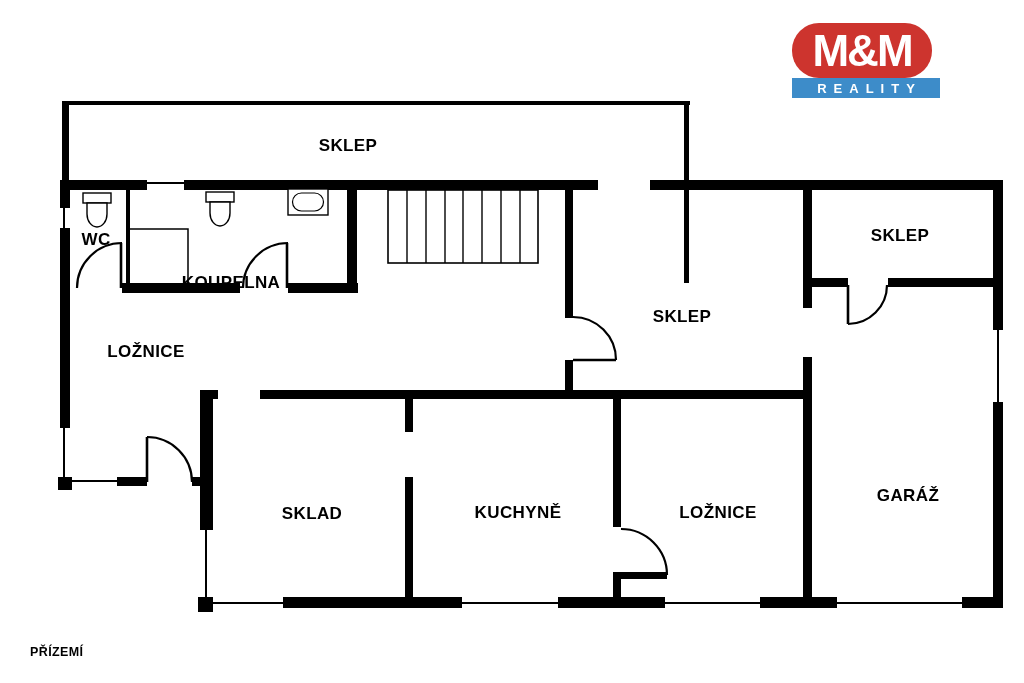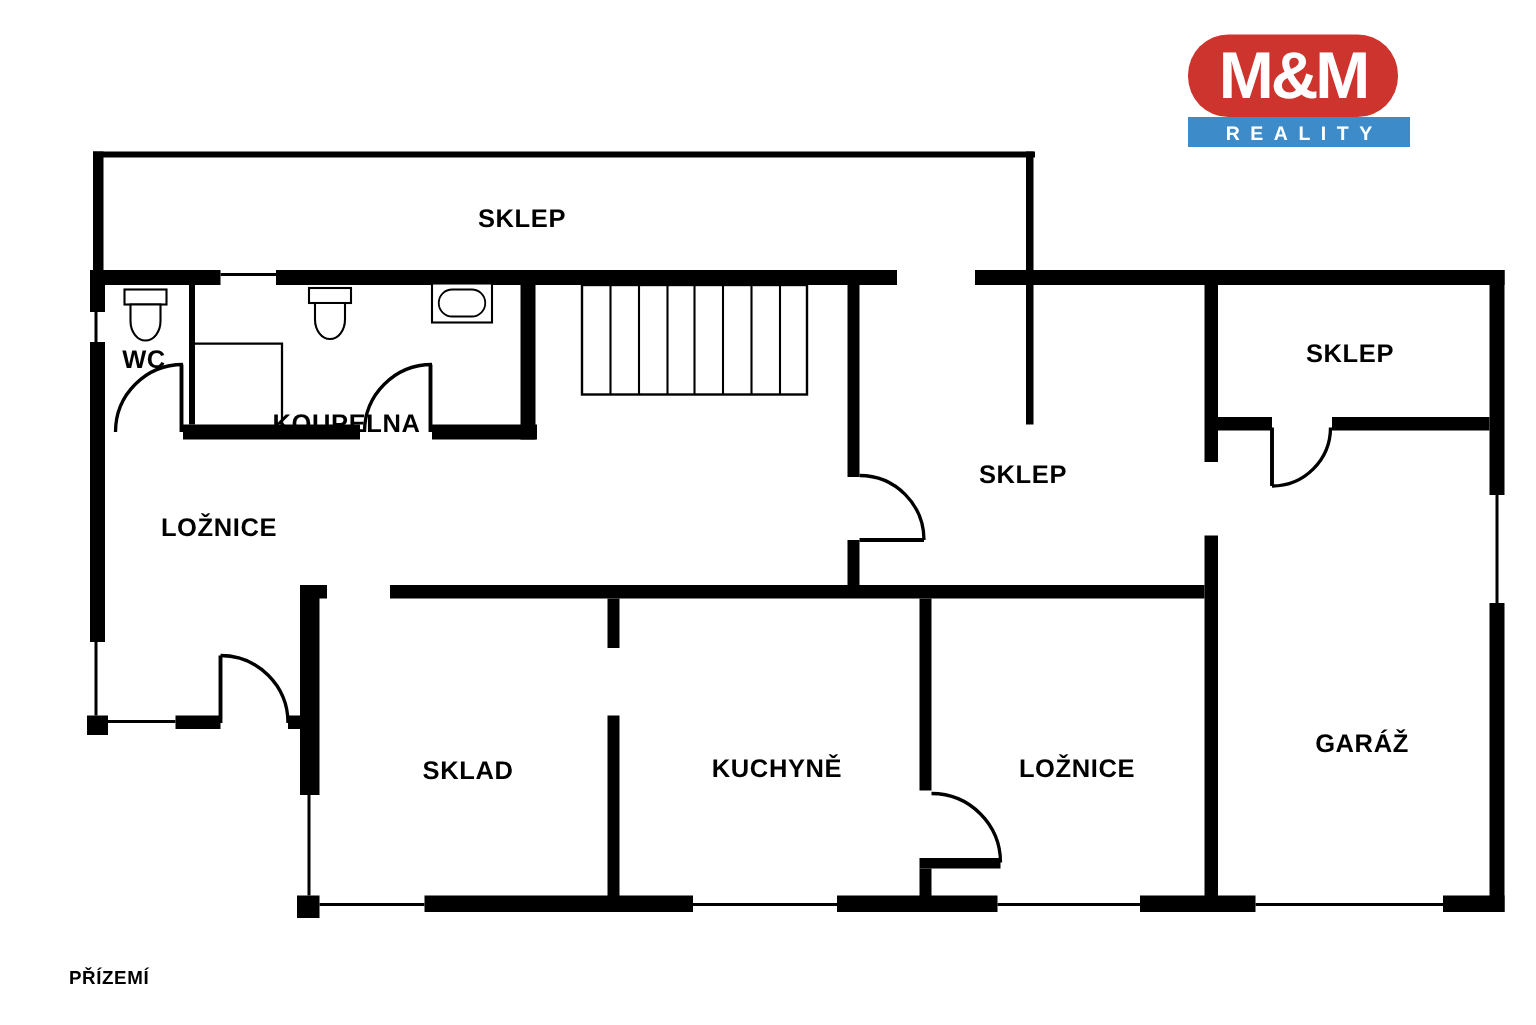--- a/index.html
+++ b/index.html
@@ -15,21 +15,21 @@
     position:absolute;
     transform:translate(-50%,-50%);
     font-size:17px;
     font-weight:bold;
     color:#000;
     letter-spacing:0.4px;
     white-space:nowrap;
   }
   #floor-label{
     position:absolute;
-    left:46px;top:645px;
+    left:30px;top:645px;
     font-size:12.5px;
     font-weight:bold;
     color:#000;
     letter-spacing:0.4px;
   }
   #logo{position:absolute;left:792px;top:23px;width:148px;}
   #logo-top{
     width:140px;height:55px;
     display:flex;align-items:center;justify-content:center;
     color:#fff;font-weight:bold;font-size:44px;

